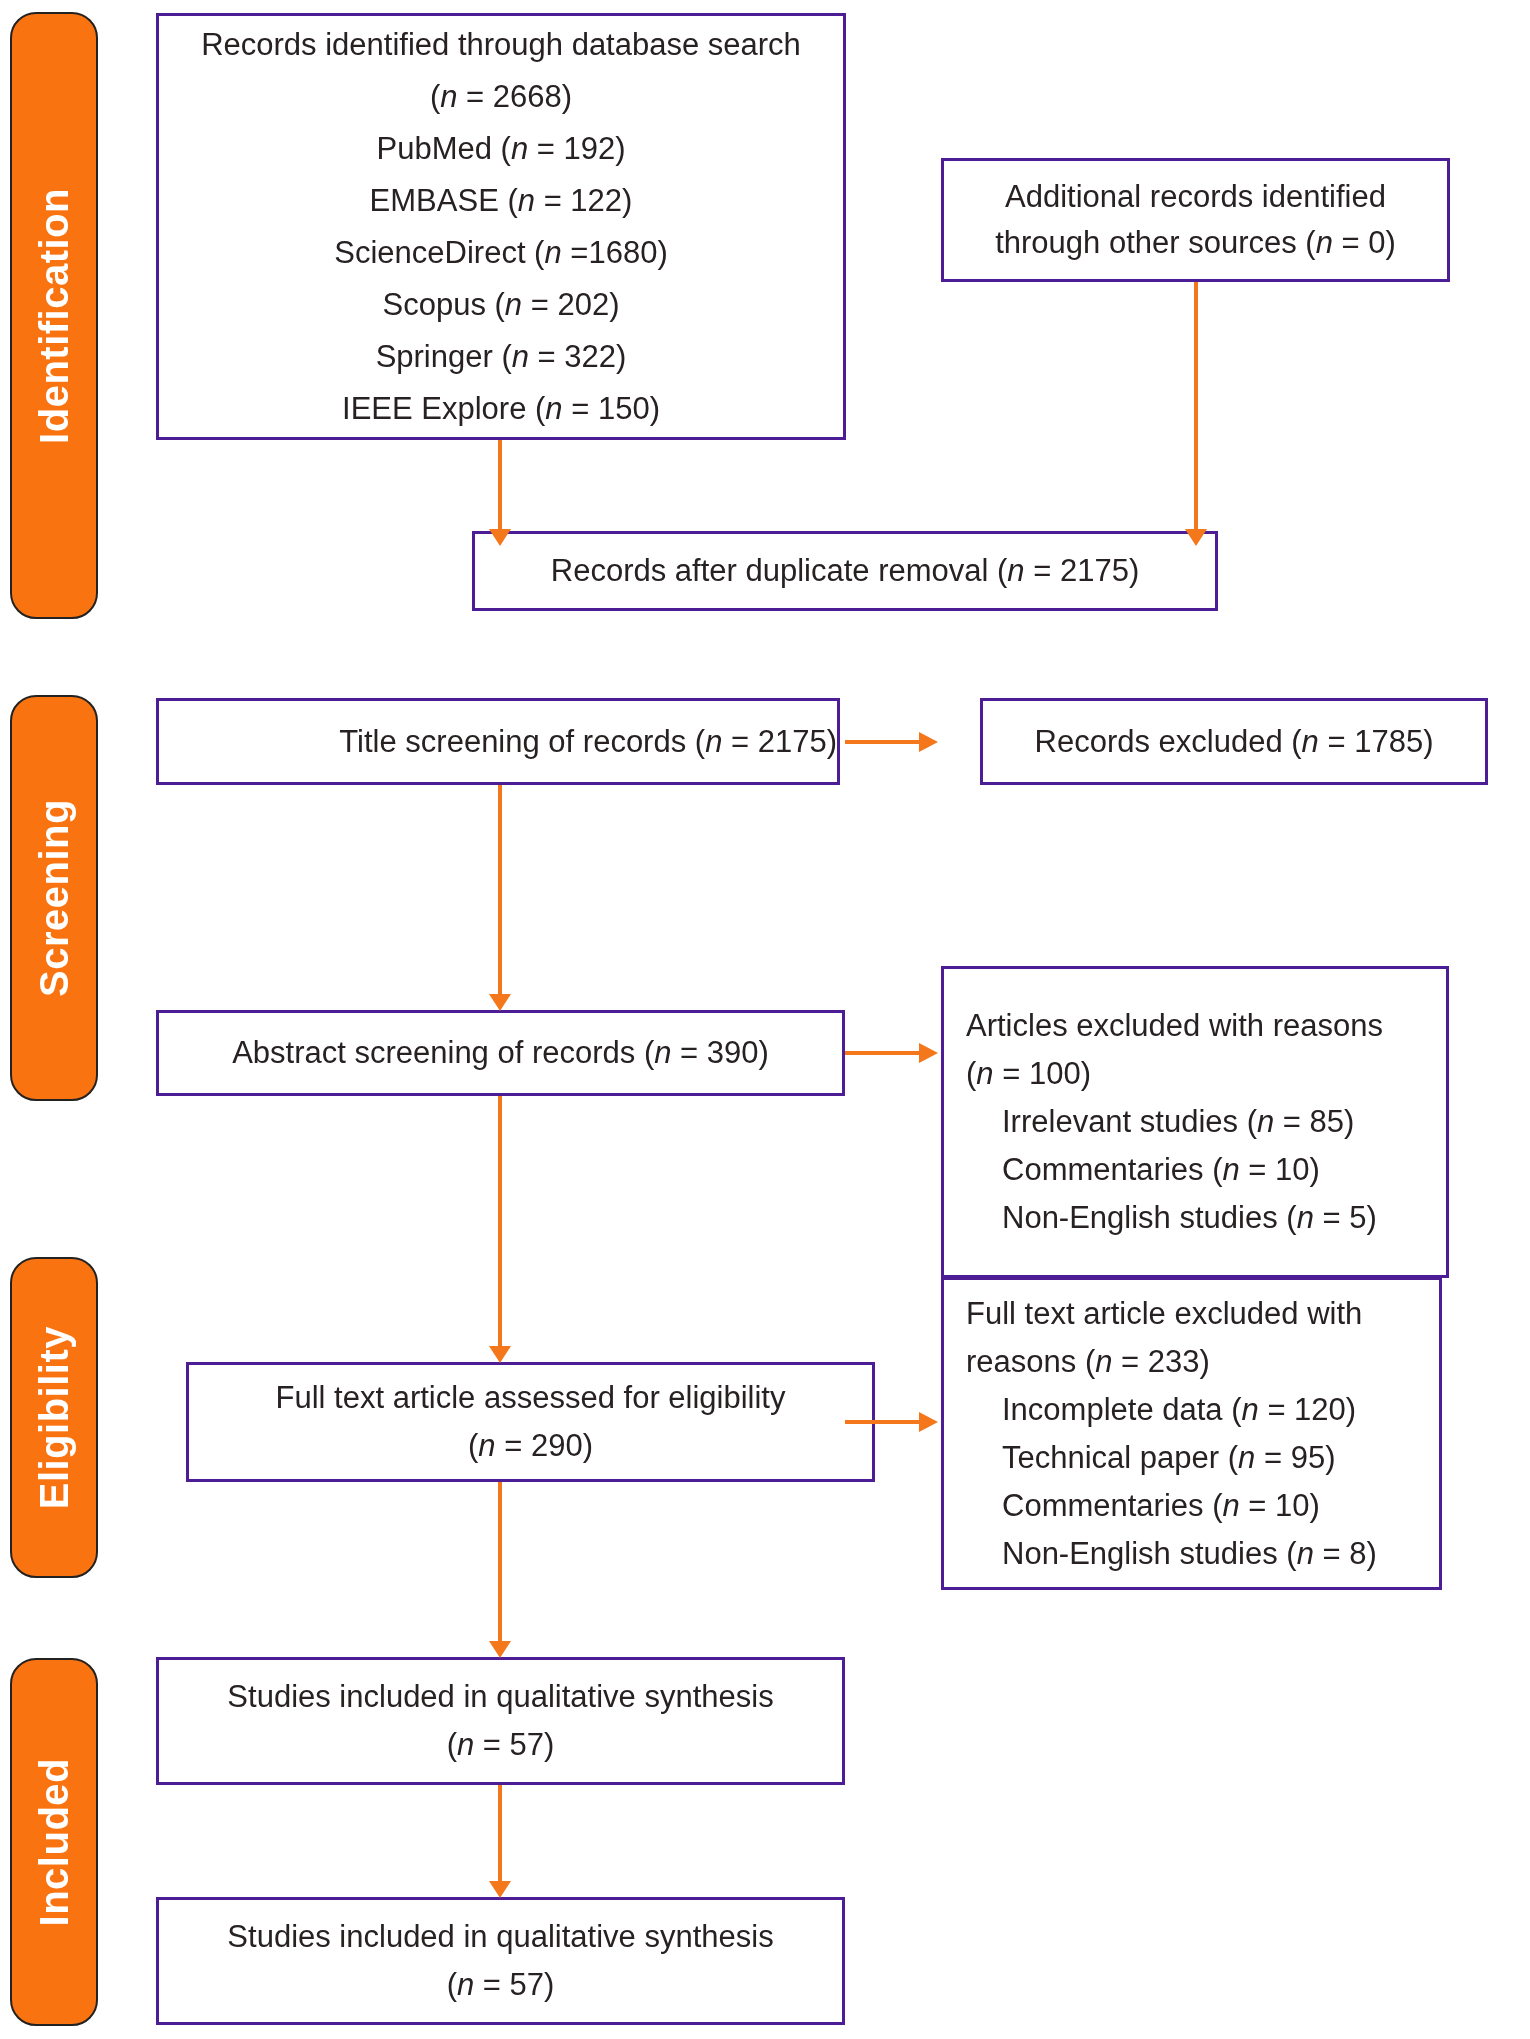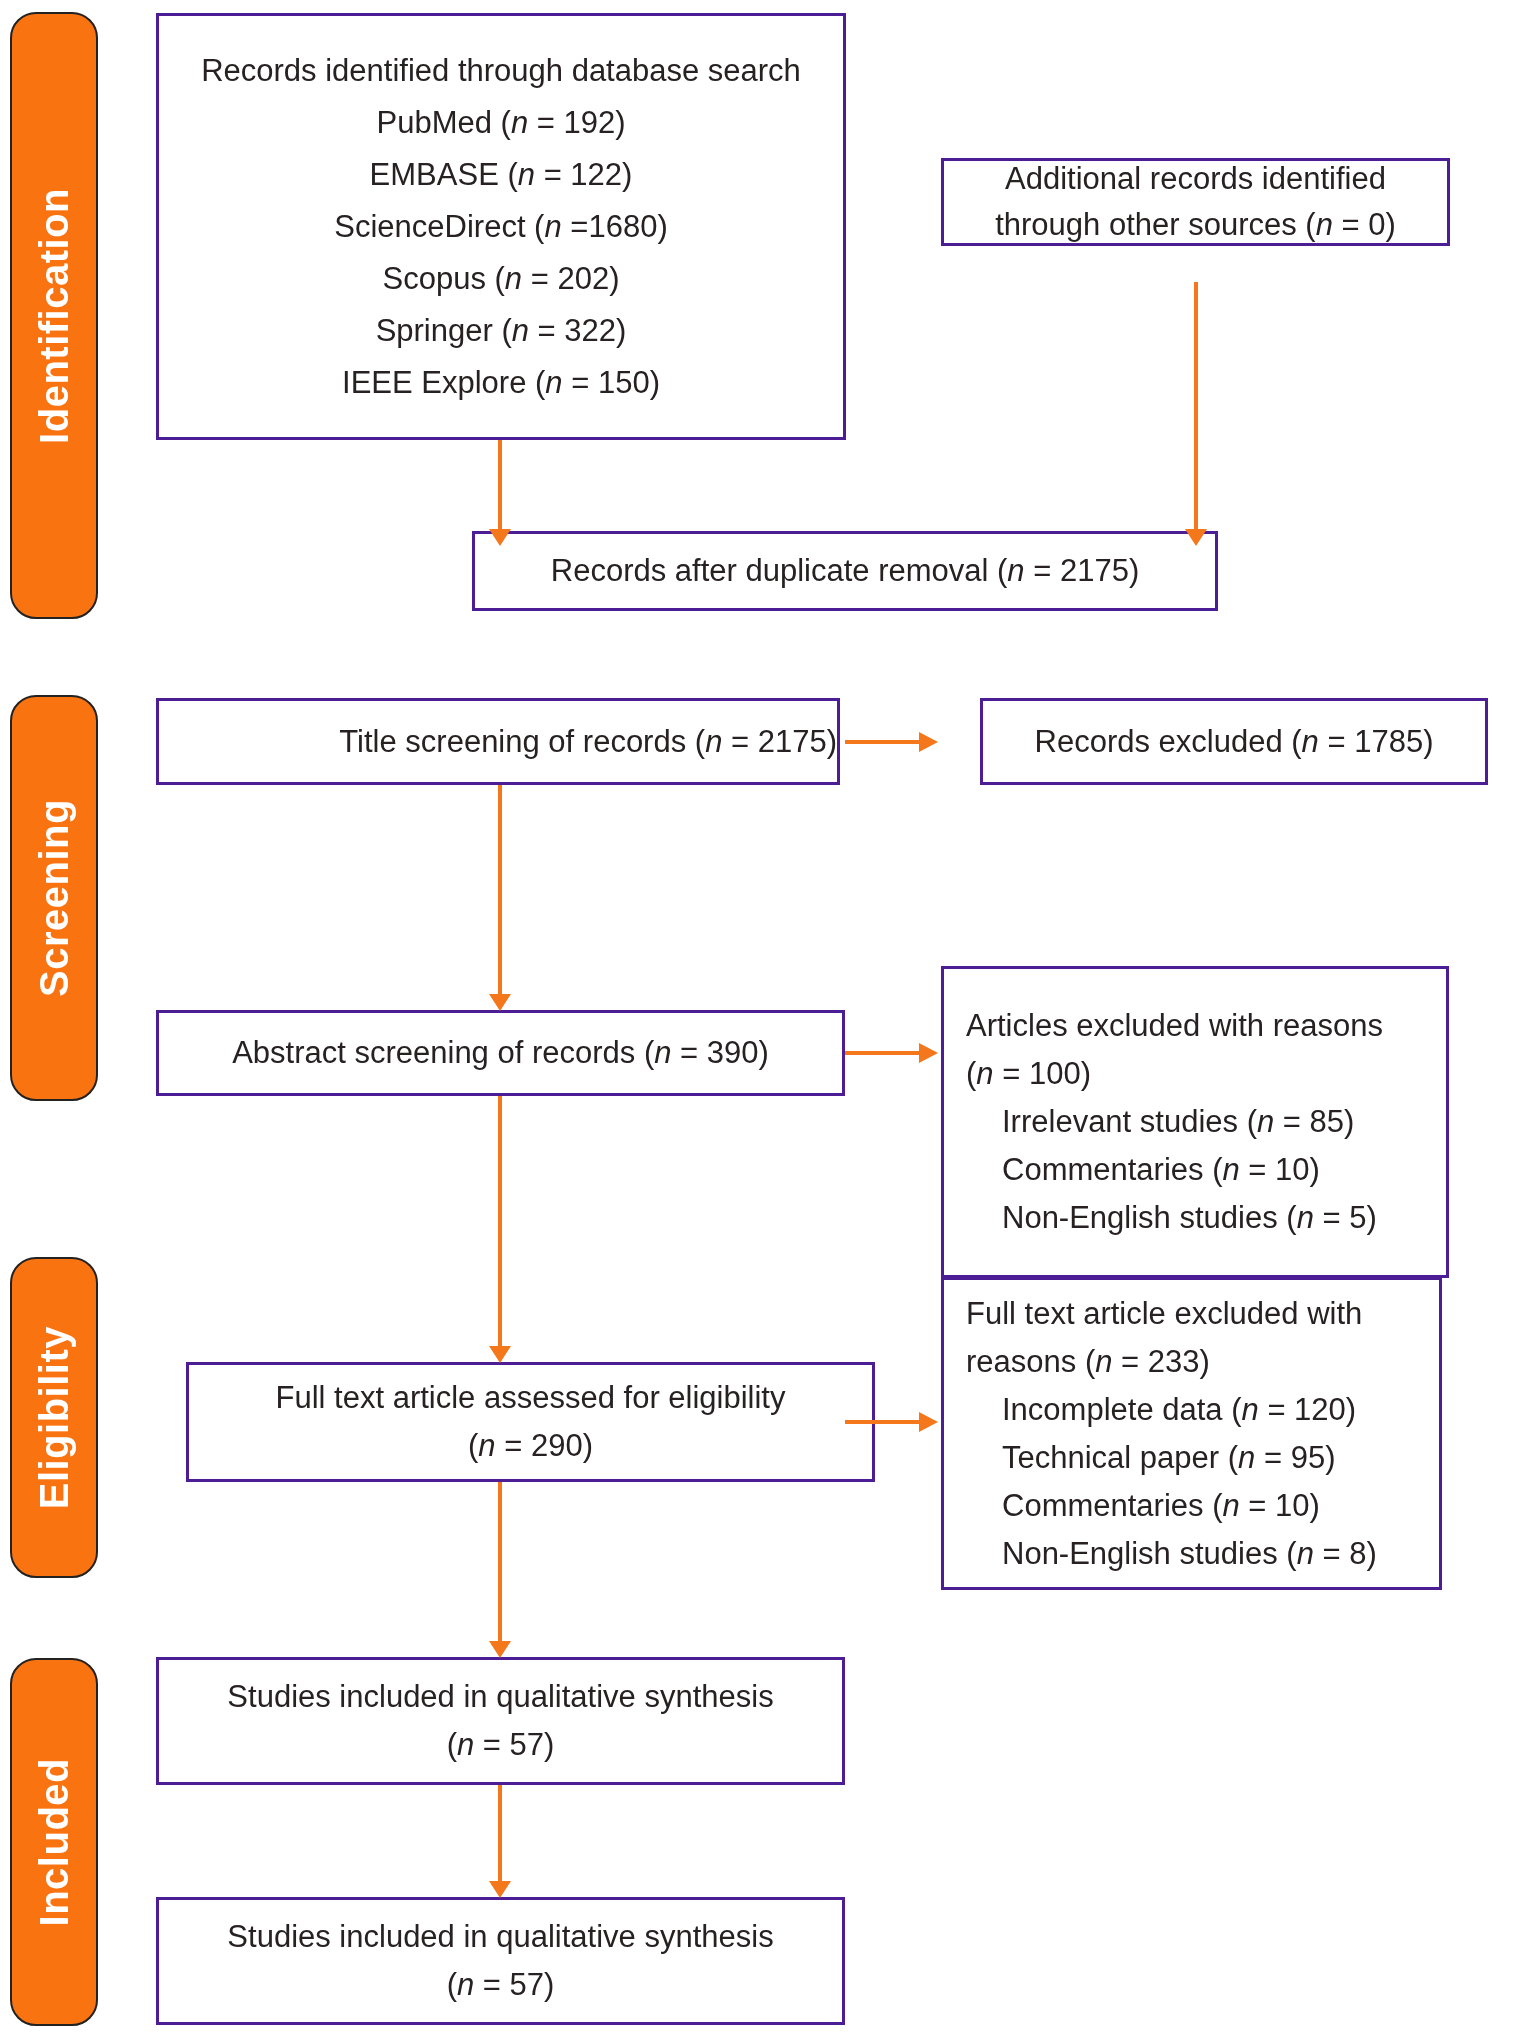--- a/index.html
+++ b/index.html
@@ -70,29 +70,30 @@
   </div>
   <div class="vbar" style="top:1257px;height:321px;">
     <span class="vlabel">Eligibility</span>
   </div>
   <div class="vbar" style="top:1658px;height:368px;">
     <span class="vlabel">Included</span>
   </div>
 
   <div class="box big" style="left:156px;top:13px;width:690px;height:427px;">
       <div class="line">Records identified through database search</div>
+      <div class="line">(<i>n</i> = 2668)</div>
       <div class="line">PubMed (<i>n</i> = 192)</div>
       <div class="line">EMBASE (<i>n</i> = 122)</div>
       <div class="line">ScienceDirect (<i>n</i> =1680)</div>
       <div class="line">Scopus (<i>n</i> = 202)</div>
       <div class="line">Springer (<i>n</i> = 322)</div>
       <div class="line">IEEE Explore (<i>n</i> = 150)</div>
     </div>
 
-  <div class="box" style="left:941px;top:158px;width:509px;height:88px;line-height:46px;">
+  <div class="box" style="left:941px;top:158px;width:509px;height:124px;line-height:46px;">
       <div class="line">Additional records identified</div>
       <div class="line">through other sources (<i>n</i> = 0)</div>
     </div>
 
   <div class="box" style="left:472px;top:531px;width:746px;height:80px;">
       <div class="line">Records after duplicate removal (<i>n</i> = 2175)</div>
     </div>
 
   <div class="box" style="left:156px;top:698px;width:684px;height:87px;text-align:right;">
       <div class="line">Title screening of records (<i>n</i> = 2175)</div>

